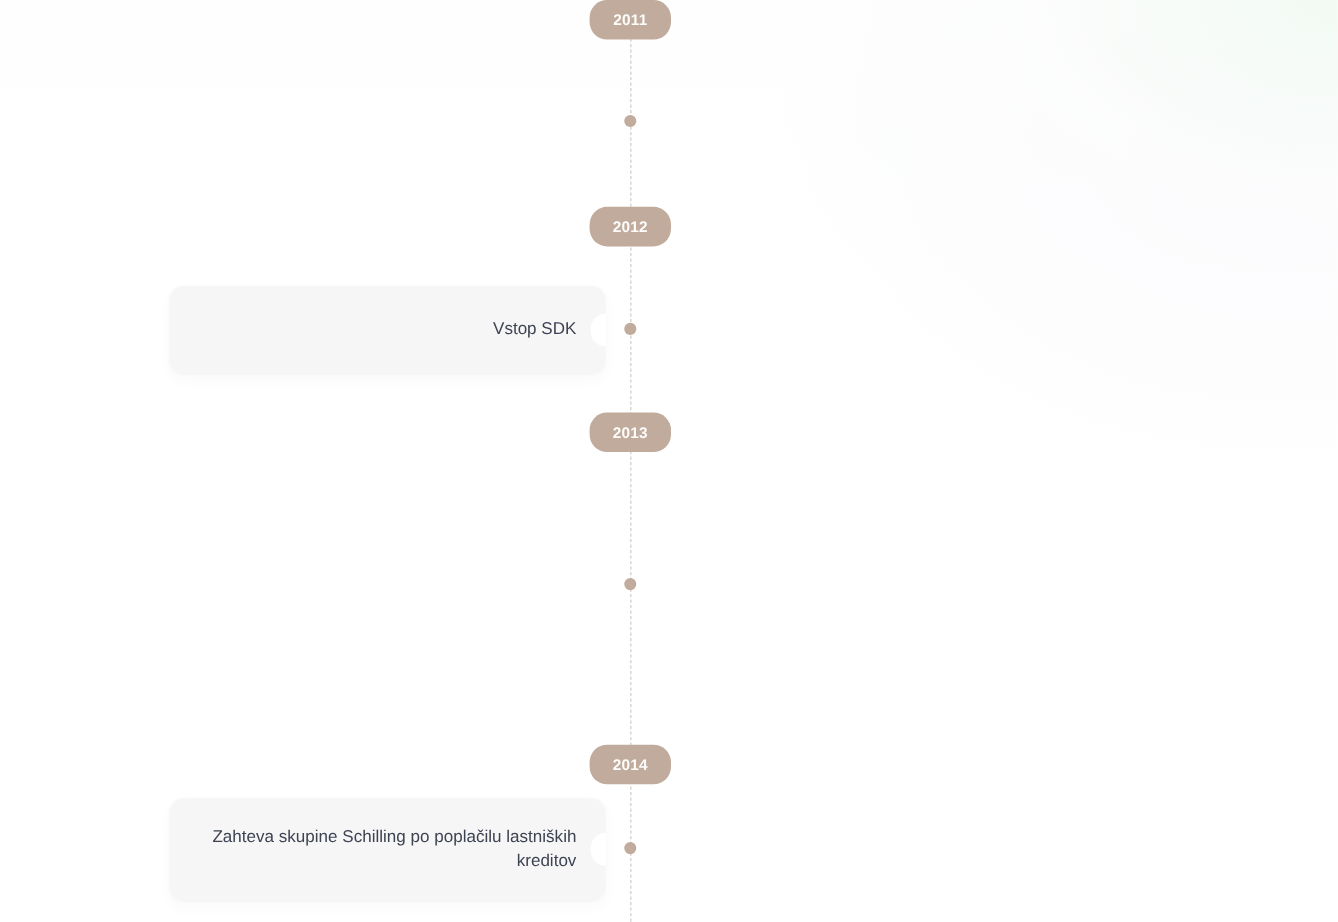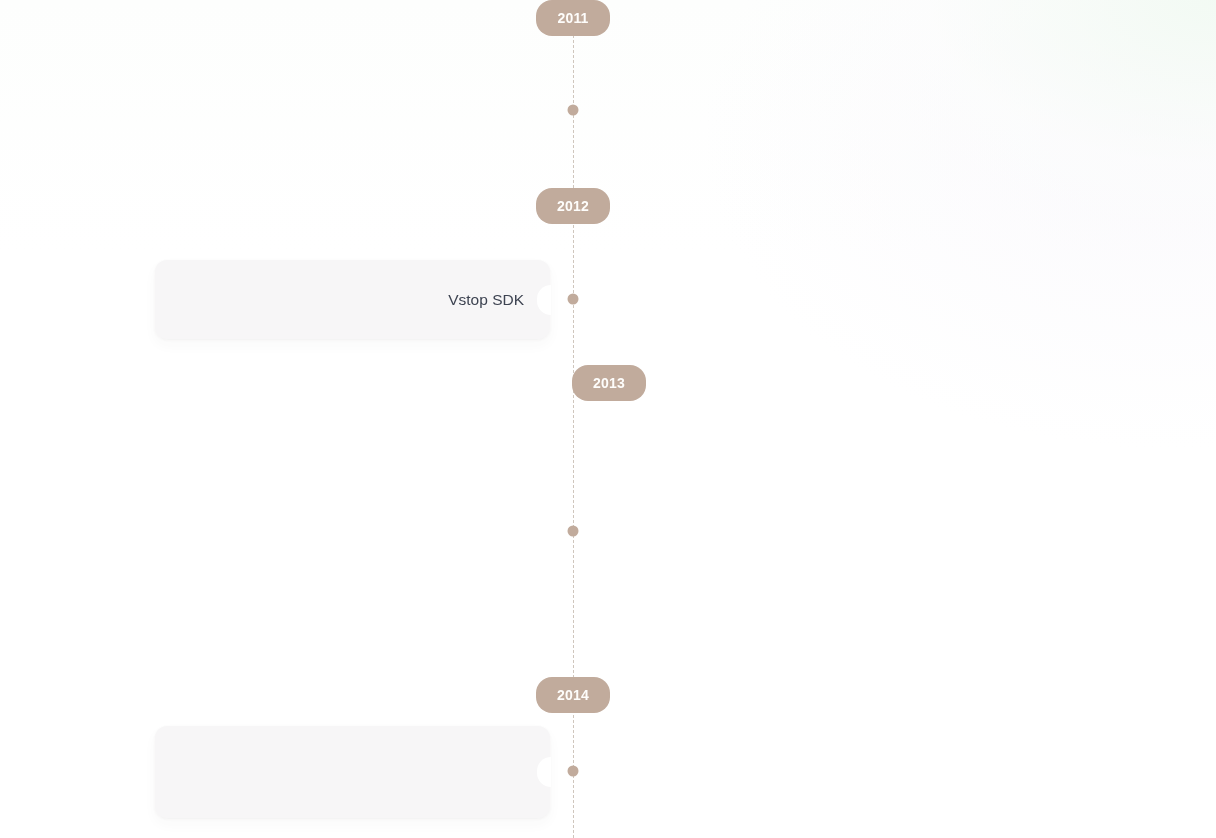--- a/index.html
+++ b/index.html
@@ -133,25 +133,26 @@
 
   <div class="year-badge" style="top:188px;">
     <span>2012</span>
   </div>
   <div class="node-dot" style="top:299px;"></div>
   <div class="card left" style="top:260px; height:79px;">
     <div class="notch"></div>
     <div class="card-text">Vstop SDK</div>
   </div>
 
-  <div class="year-badge" style="top:365px;margin-left:36px;">
+  <div class="year-badge" style="top:375px;">
     <span>2013</span>
   </div>
   <div class="node-dot" style="top:531px;"></div>
 
   <div class="year-badge" style="top:677px;justify-content:center;">
     <span>2014</span>
   </div>
   <div class="node-dot" style="top:771px;"></div>
   <div class="card left" style="top:726px; height:92px;">
     <div class="notch"></div>
+    <div class="card-text">Zahteva skupine Schilling po poplačilu lastniških kreditov</div>
   </div>
 </div>
 
 </body></html>

